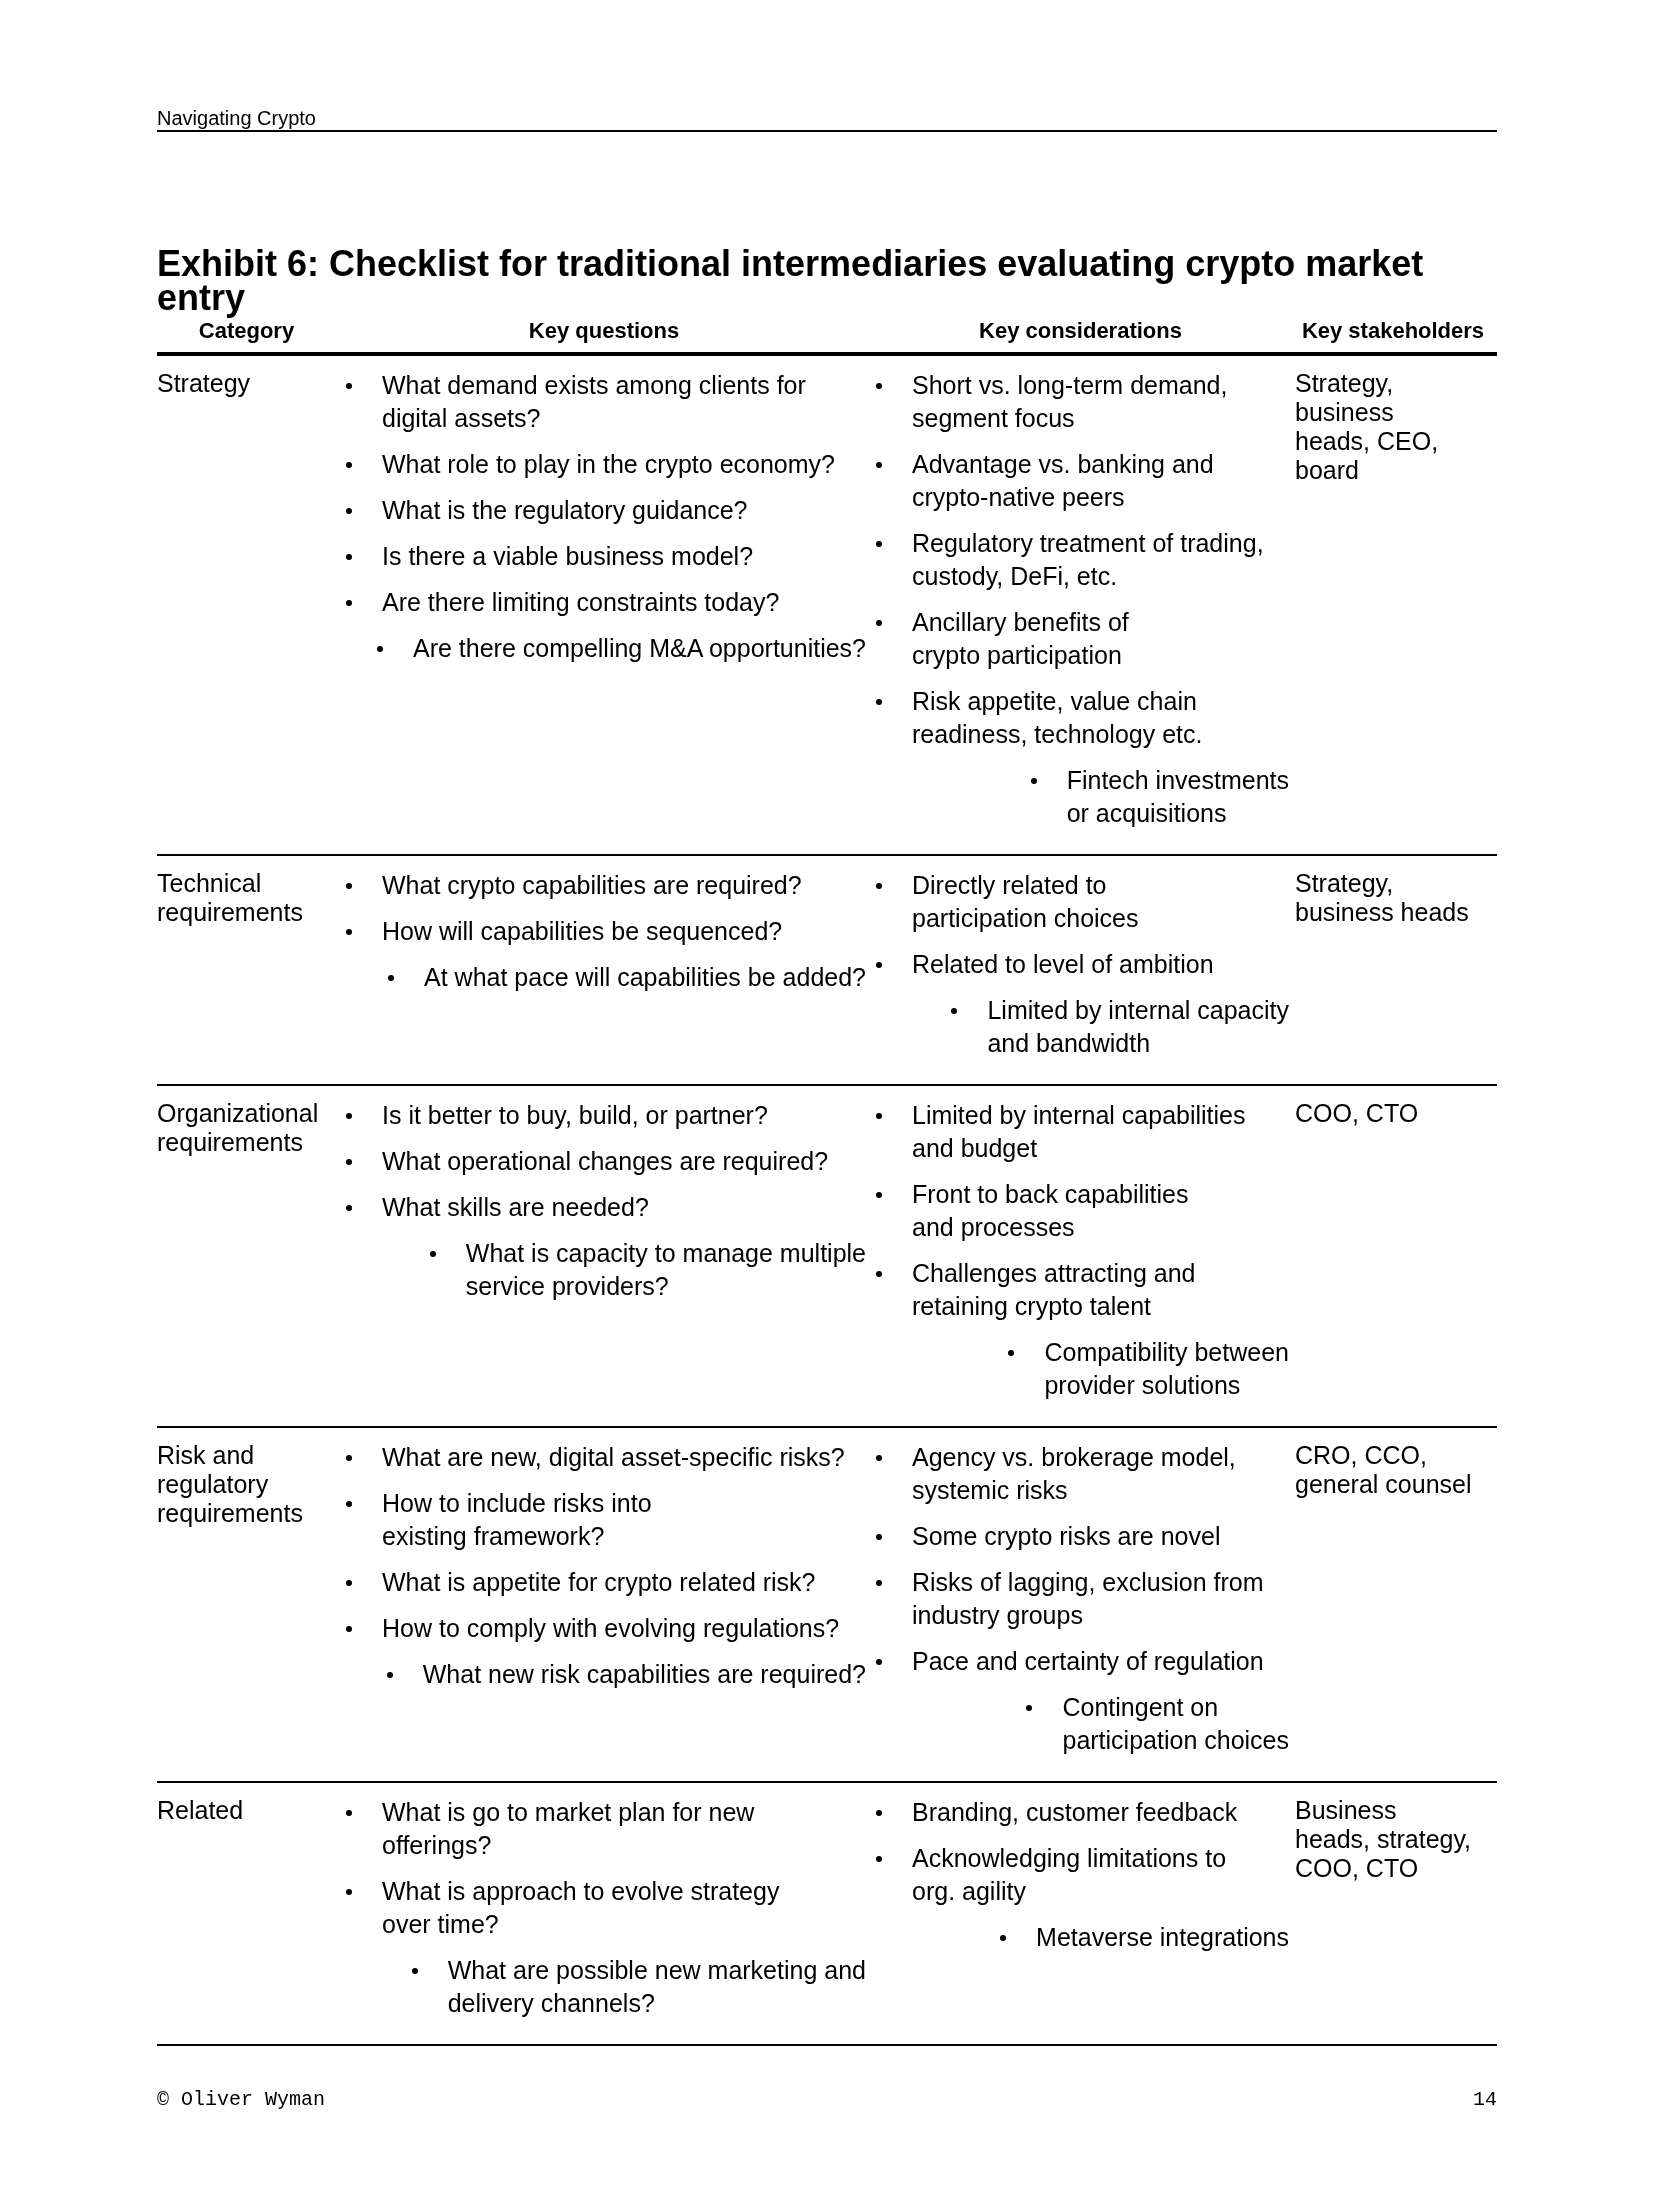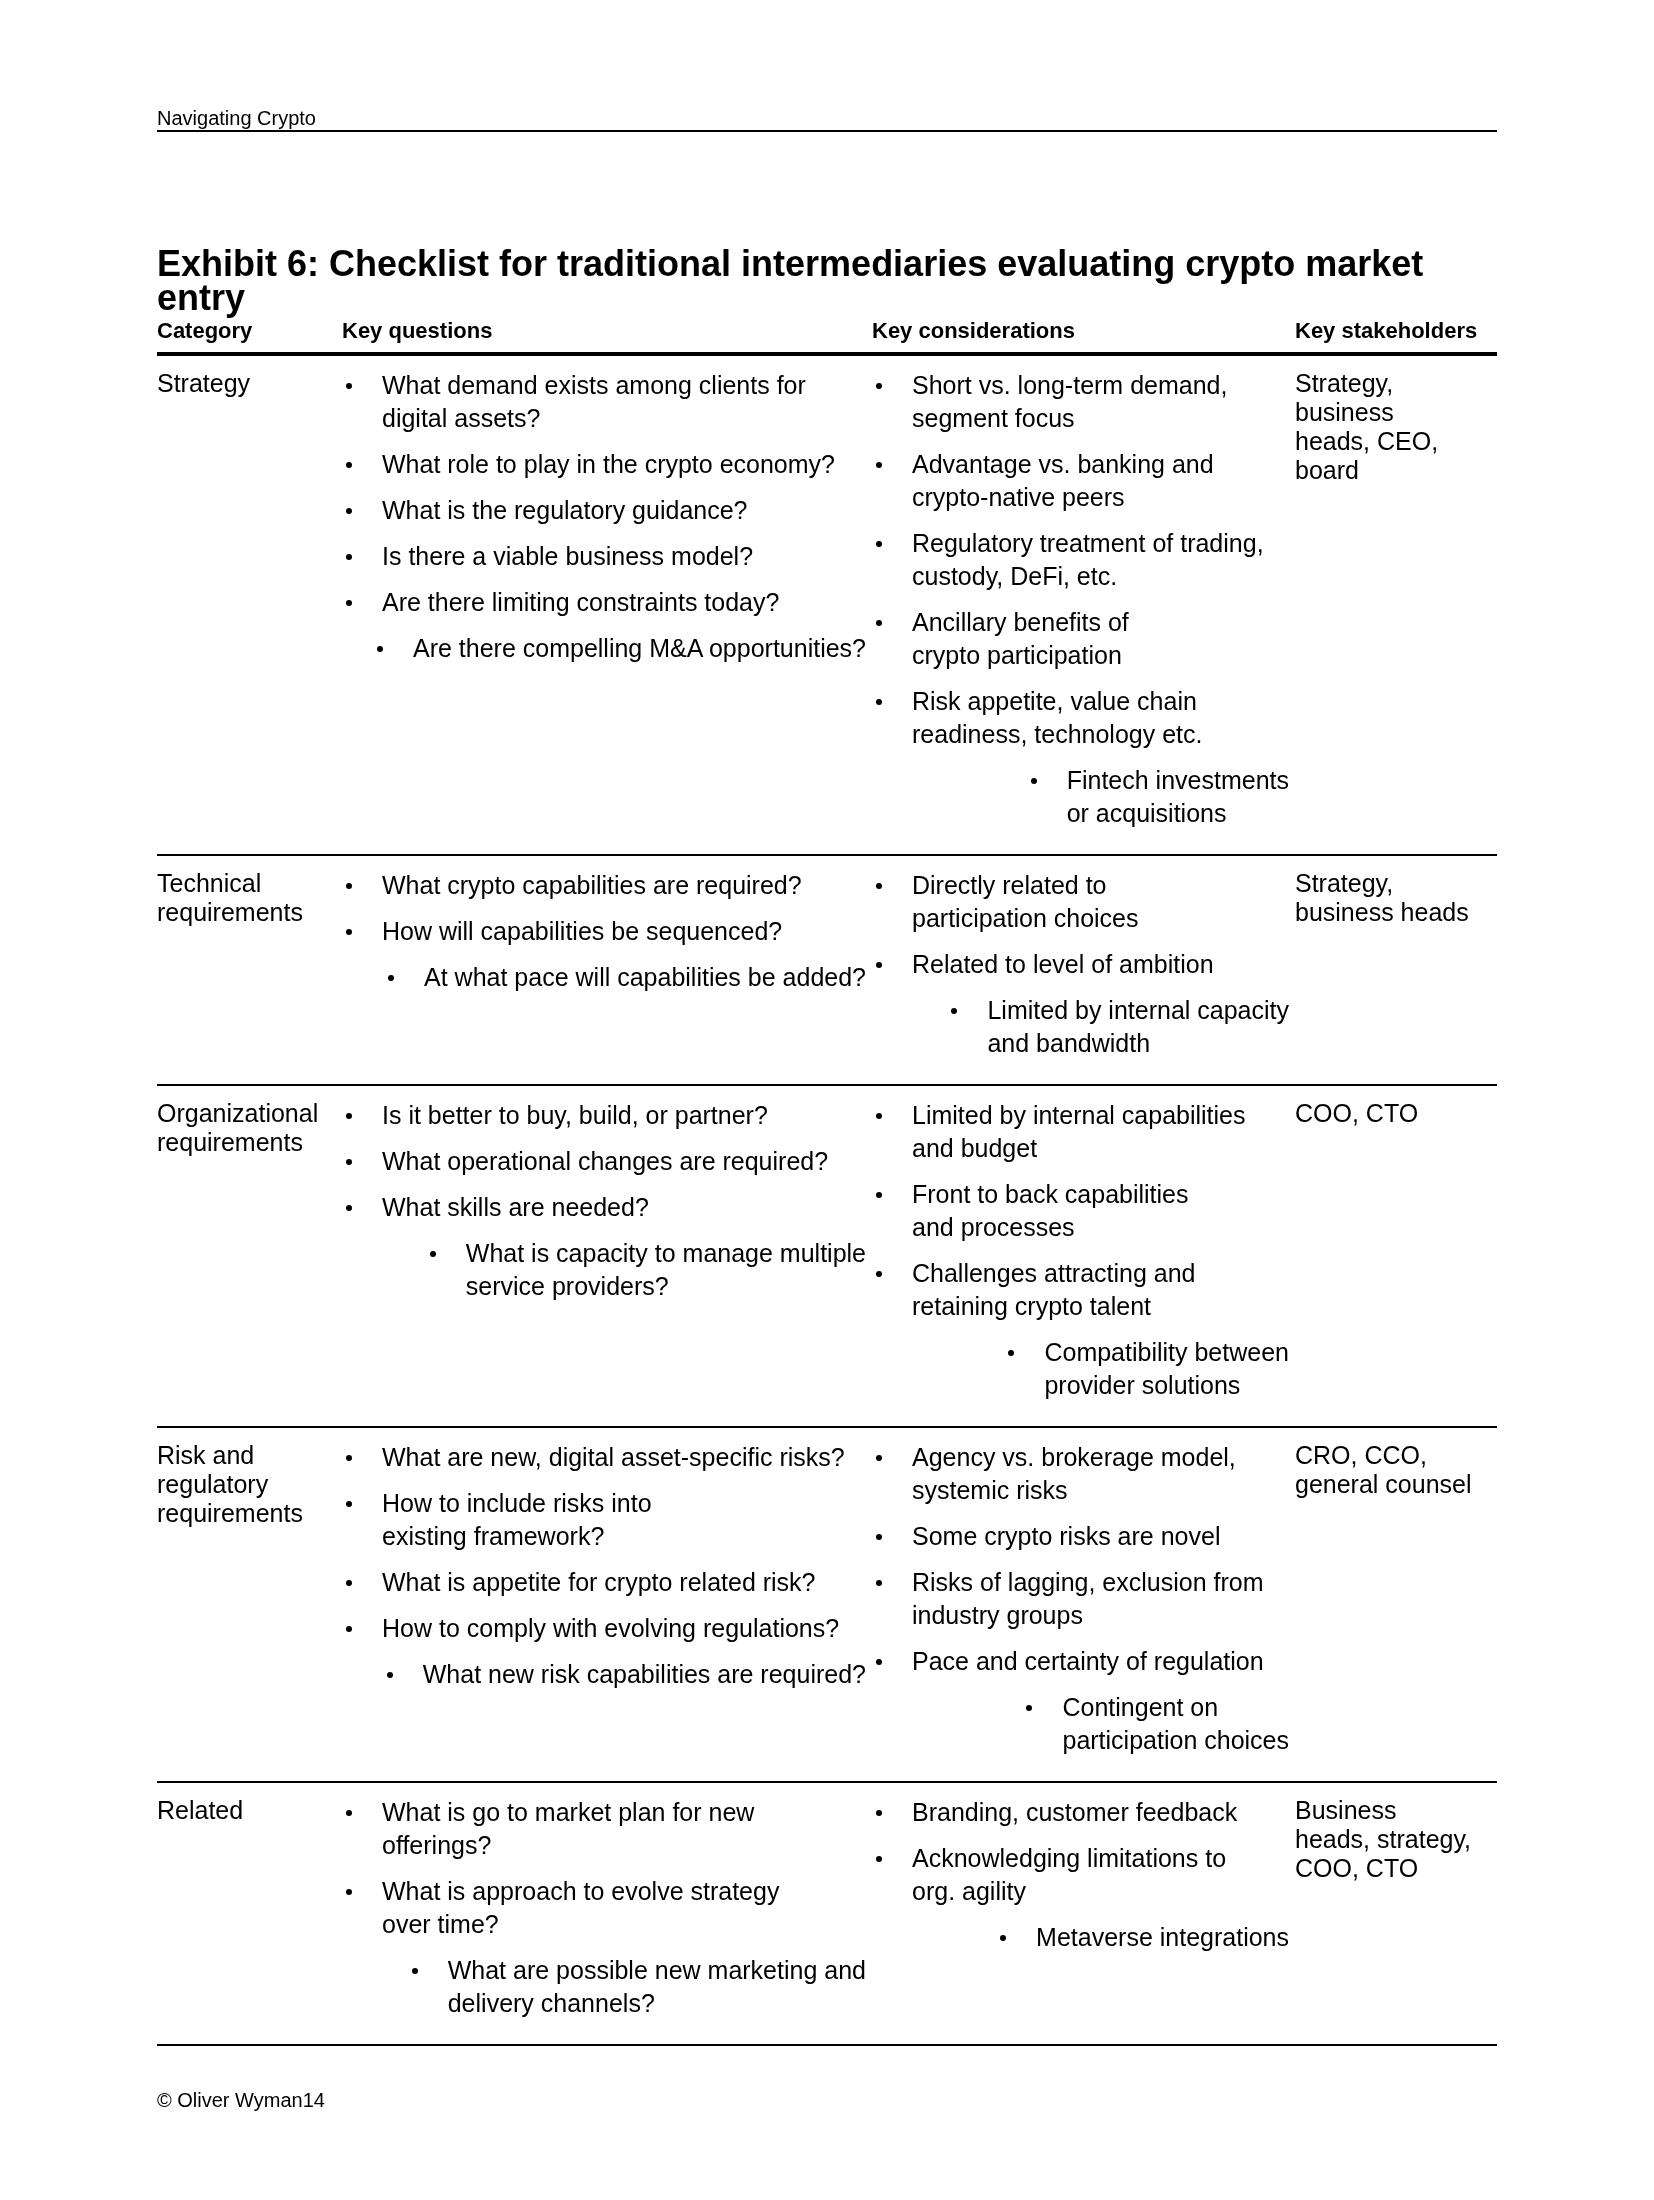--- a/index.html
+++ b/index.html
@@ -18,21 +18,21 @@
   }
   .exhibit-title {
     position:absolute; left:157px; top:247px; width:1340px;
     font-size:36px; line-height:34px; font-weight:700;
   }
   table.checklist {
     position:absolute; left:157px; top:318px; width:1340px;
     border-collapse:collapse; table-layout:fixed;
   }
   table.checklist th {
-    text-align:left; vertical-align:bottom;
+    text-align:center; vertical-align:bottom;
     font-size:22px; line-height:26px; font-weight:700;
     padding:0 6px 8px 0;
     border-bottom:4px solid #000000;
   }
   table.checklist td.cell {
     vertical-align:top;
     font-size:25px;
     padding:13px 6px 24px 0;
     border-bottom:2px solid #000000;
   }
@@ -42,22 +42,22 @@
   .dot { flex:0 0 40px; }
   .dot::before {
     content:""; display:block;
     width:6px; height:6px; border-radius:50%;
     background:#000000;
     margin:14px 0 0 4px;
   }
   .btext { line-height:33px; white-space:pre-line; }
   .page-footer {
     position:absolute; left:157px; top:2088px; width:1340px;
-    display:flex; justify-content:flex-start;
-    font-size:20px; line-height:24px;
+    display:flex; justify-content:space-between;
+    font-size:20px; line-height:24px;font-family:Liberation Mono, monospace;
   }
 </style>
 </head>
 <body>
 
 <div class="running-header">
   <span>Navigating Crypto</span>
 </div>
 
 <h1 class="exhibit-title">Exhibit 6: Checklist for traditional intermediaries evaluating crypto market entry</h1>

